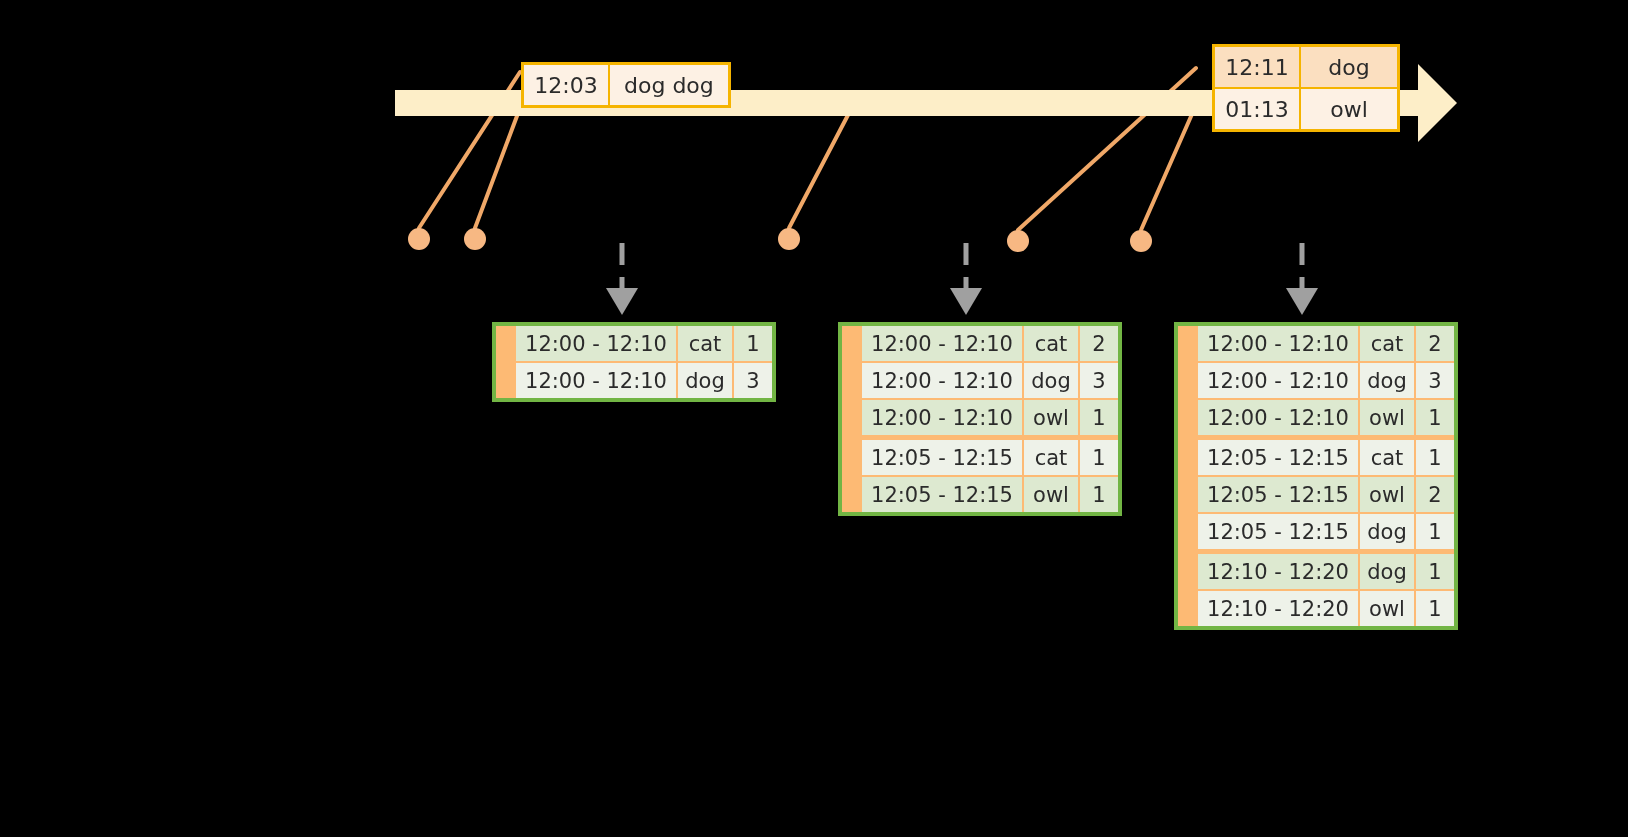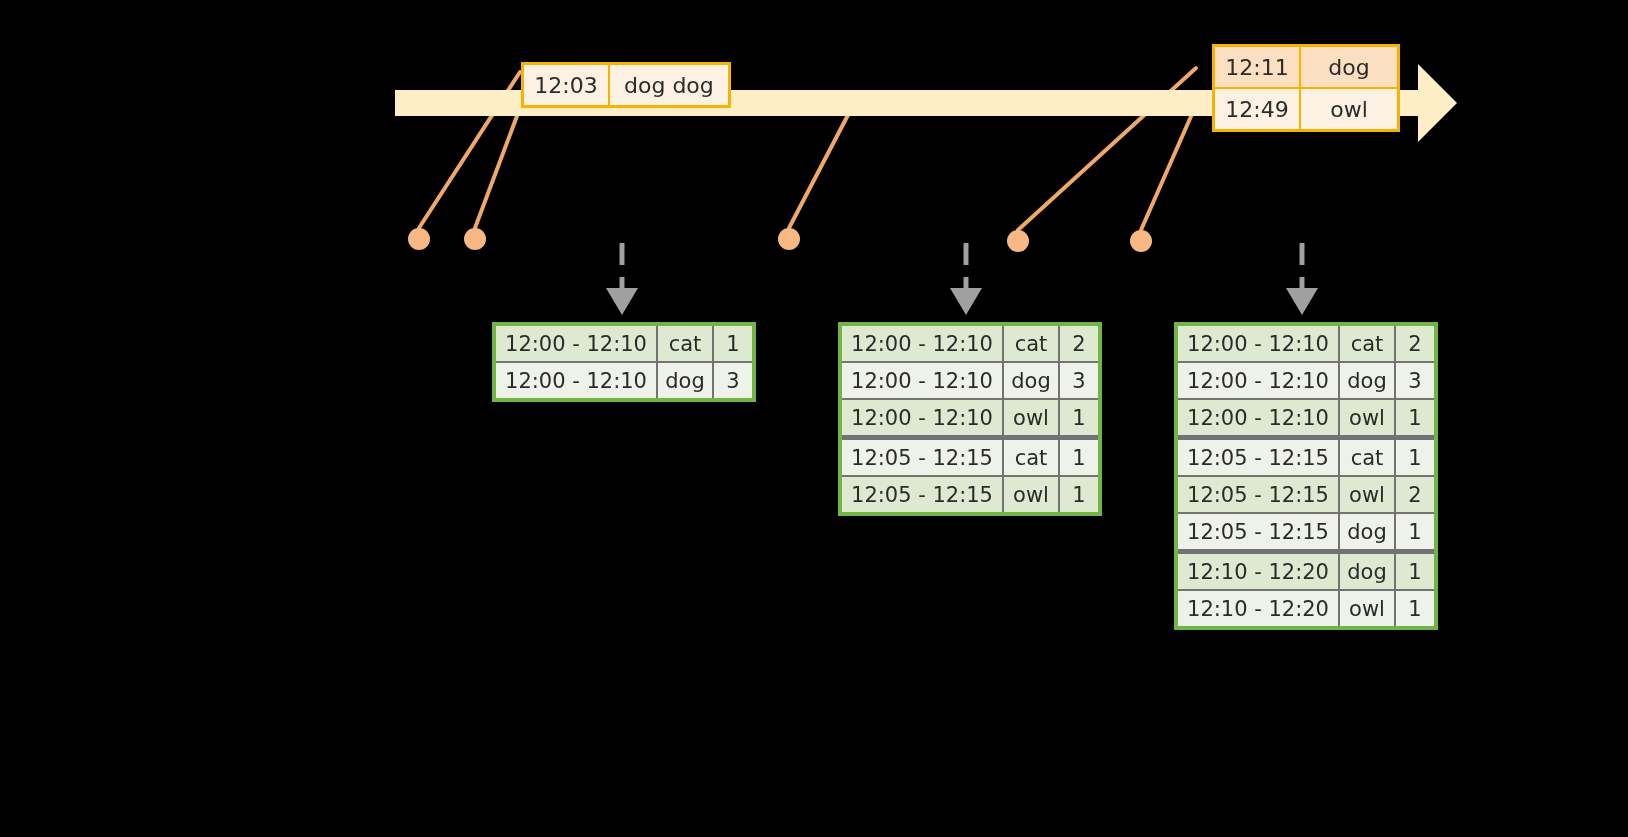--- a/index.html
+++ b/index.html
@@ -78,24 +78,25 @@
     white-space: nowrap;
   }
   .ev-cell.time { width: 86px; border-right: 2px solid #f5b400; }
   .ev-cell.vals { padding: 0 14px; }
 
   
   .tbl {
     position: absolute;
     border: 4px solid #72b544;
     box-sizing: border-box;
-    background: #737373;
+    background: #fdba74;
     display: flex;
     flex-direction: column;
     z-index: 5;
+    padding-left: 20px;
   }
   .trow {
     display: flex;
     flex-direction: row;
     box-sizing: border-box;
   }
   .trow + .trow { margin-top: 2px; }
   .trow.group-start { margin-top: 5px; }
   .tcell {
     box-sizing: border-box;
@@ -160,21 +161,21 @@
     </div>
   </div>
 
 
   <div class="ev-group" style="left:1212px; top:44px;">
     <div class="ev-row shade">
       <div class="ev-cell time">12:11</div>
       <div class="ev-cell vals" style="width:96px;">dog</div>
     </div>
     <div class="ev-row plain">
-      <div class="ev-cell time">12:49</div>
+      <div class="ev-cell time">01:13</div>
       <div class="ev-cell vals" style="width:96px;">owl</div>
     </div>
   </div>
 
   <div class="dot" style="left:408px; top:228px;"></div>
   <div class="dot" style="left:464px; top:228px;"></div>
   <div class="dot" style="left:778px; top:228px;"></div>
   <div class="dot" style="left:1007px; top:230px;"></div>
   <div class="dot" style="left:1130px; top:230px;"></div>
 

